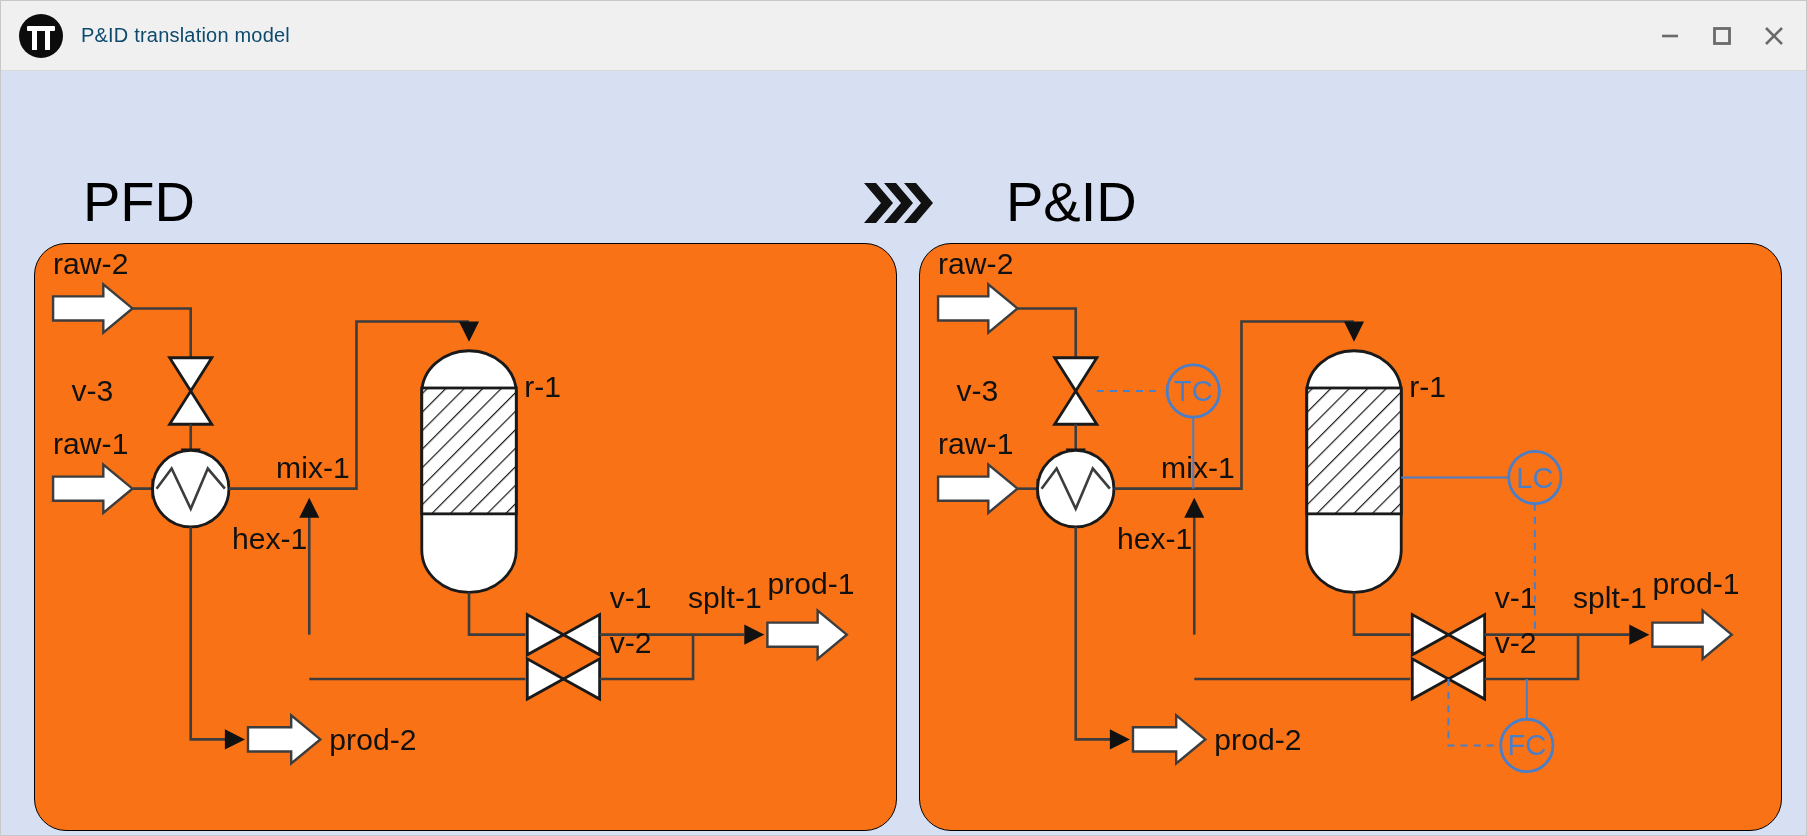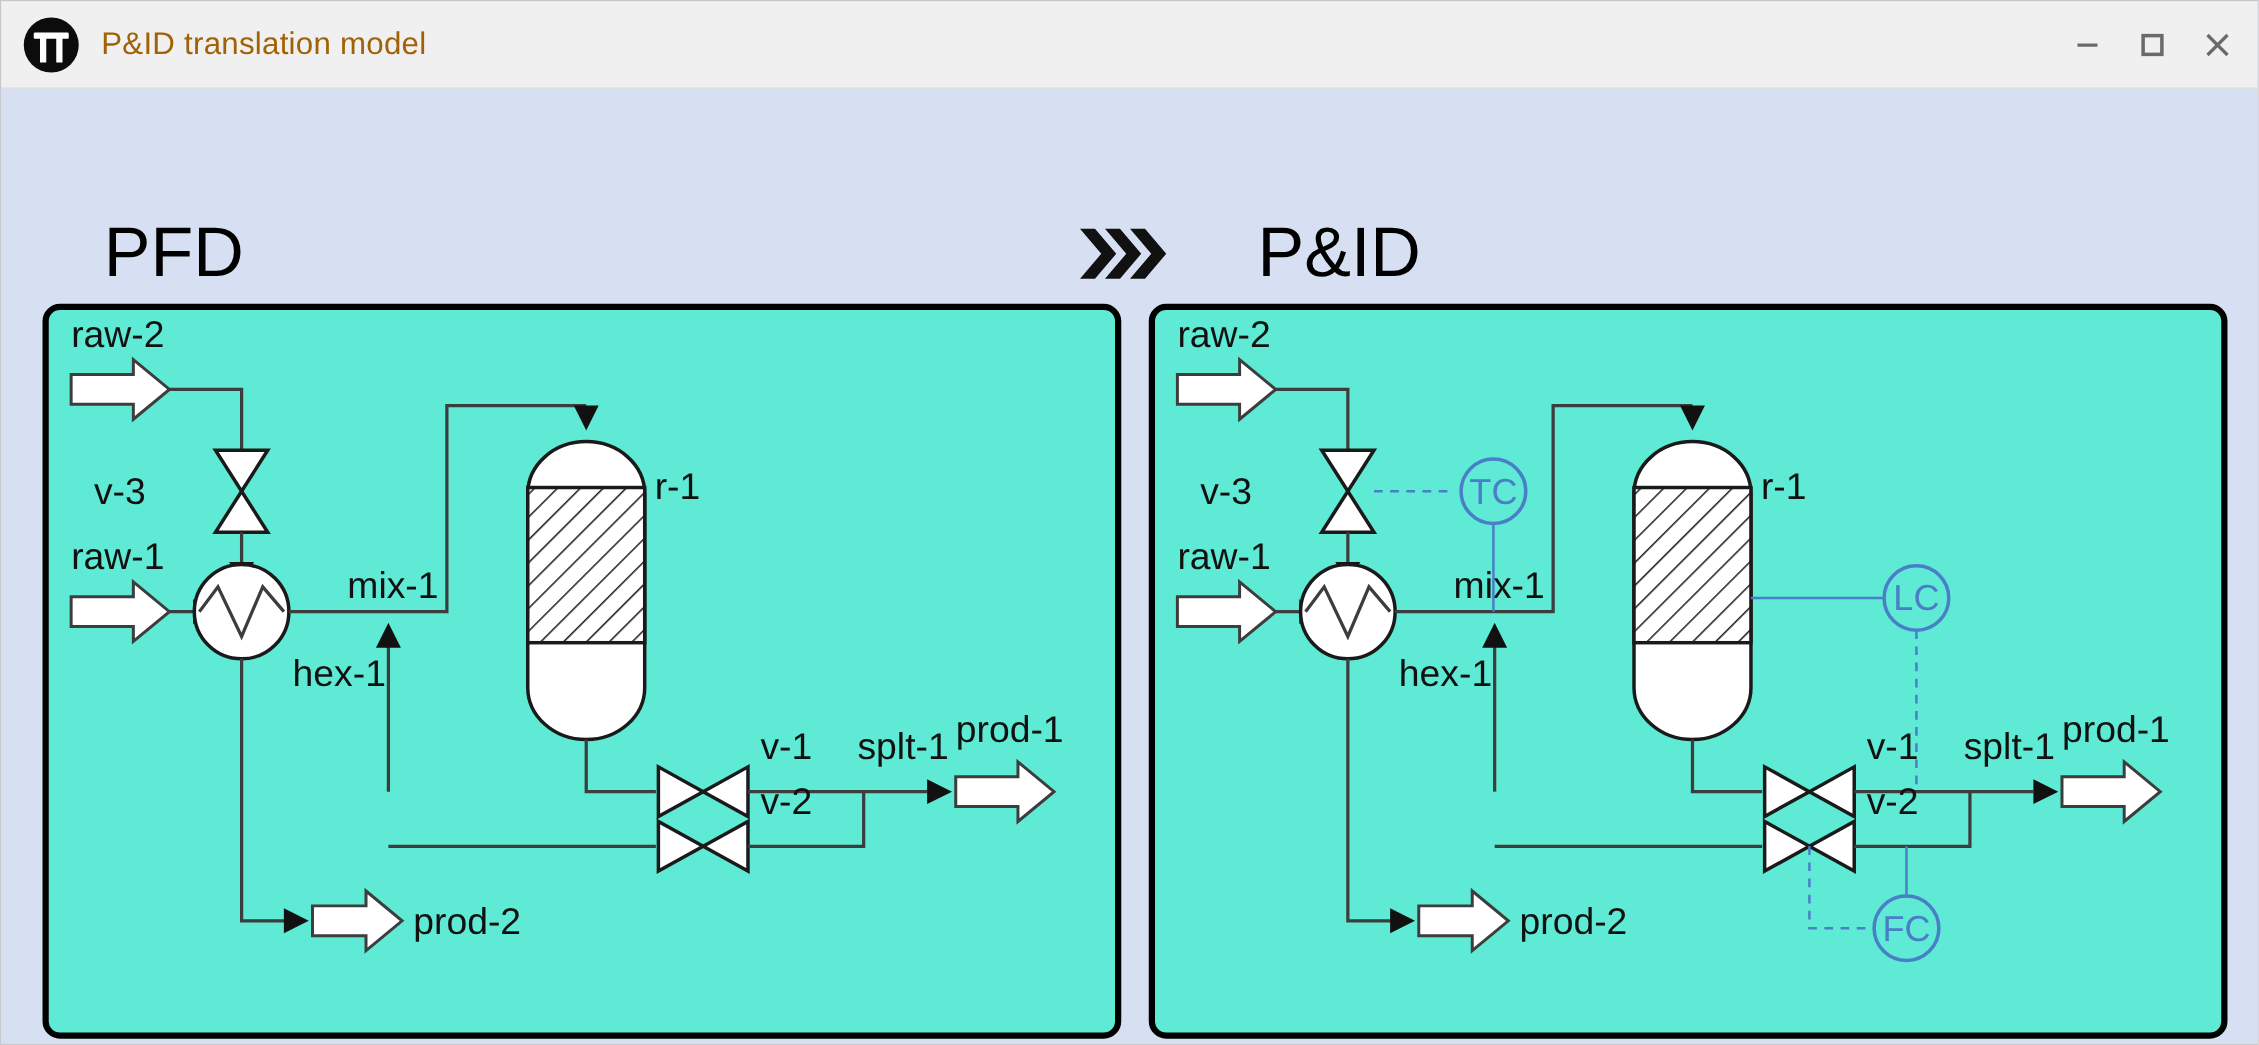--- a/index.html
+++ b/index.html
@@ -53,22 +53,22 @@
     width: 5px; height: 22px;
     background: #ffffff;
   }
   #app-logo .pi-leg-r {
     position: absolute;
     left: 26px; top: 14px;
     width: 5px; height: 22px;
     background: #ffffff;
   }
   #app-title {
-    font-size: 25px;
-    color: #a16207;
+    font-size: 20px;
+    color: #0c4a6e;
     letter-spacing: 0.2px;
     white-space: nowrap;
   }
   #titlebar-spacer { flex: 1 1 auto; }
   .win-btn {
     width: 52px; height: 46px;
     display: flex; align-items: center; justify-content: center;
     cursor: default;
   }
   .win-btn svg { display: block; }
@@ -88,23 +88,23 @@
   }
   #heading-pfd  { left: 82px;  top: 103px; }
   #heading-pid  { left: 1005px; top: 103px; }
   #arrow-chevrons {
     position: absolute;
     left: 861px; top: 108px;
     width: 80px; height: 48px;
   }
   .diagram-panel {
     position: absolute;
-    background: #5eead4;
-    border: 5px solid #000000;
-    border-radius: 14px;
+    background: #f97316;
+    border: 1px solid #000000;
+    border-radius: 32px;
     overflow: hidden;
   }
   #panel-pfd { left: 33px;  top: 172px; width: 863px; height: 588px; }
   #panel-pid { left: 918px; top: 172px; width: 863px; height: 588px; }
   .diagram-svg { display: block; width: 100%; height: 100%; }
 
   
   .pipe       { stroke: #3d3d3d; stroke-width: 2.6; fill: none; }
   .equip      { stroke: #1a1a1a; stroke-width: 2.8; fill: #ffffff; }
   .equip-thin { stroke: #3d3d3d; stroke-width: 2.4; fill: #ffffff; }

